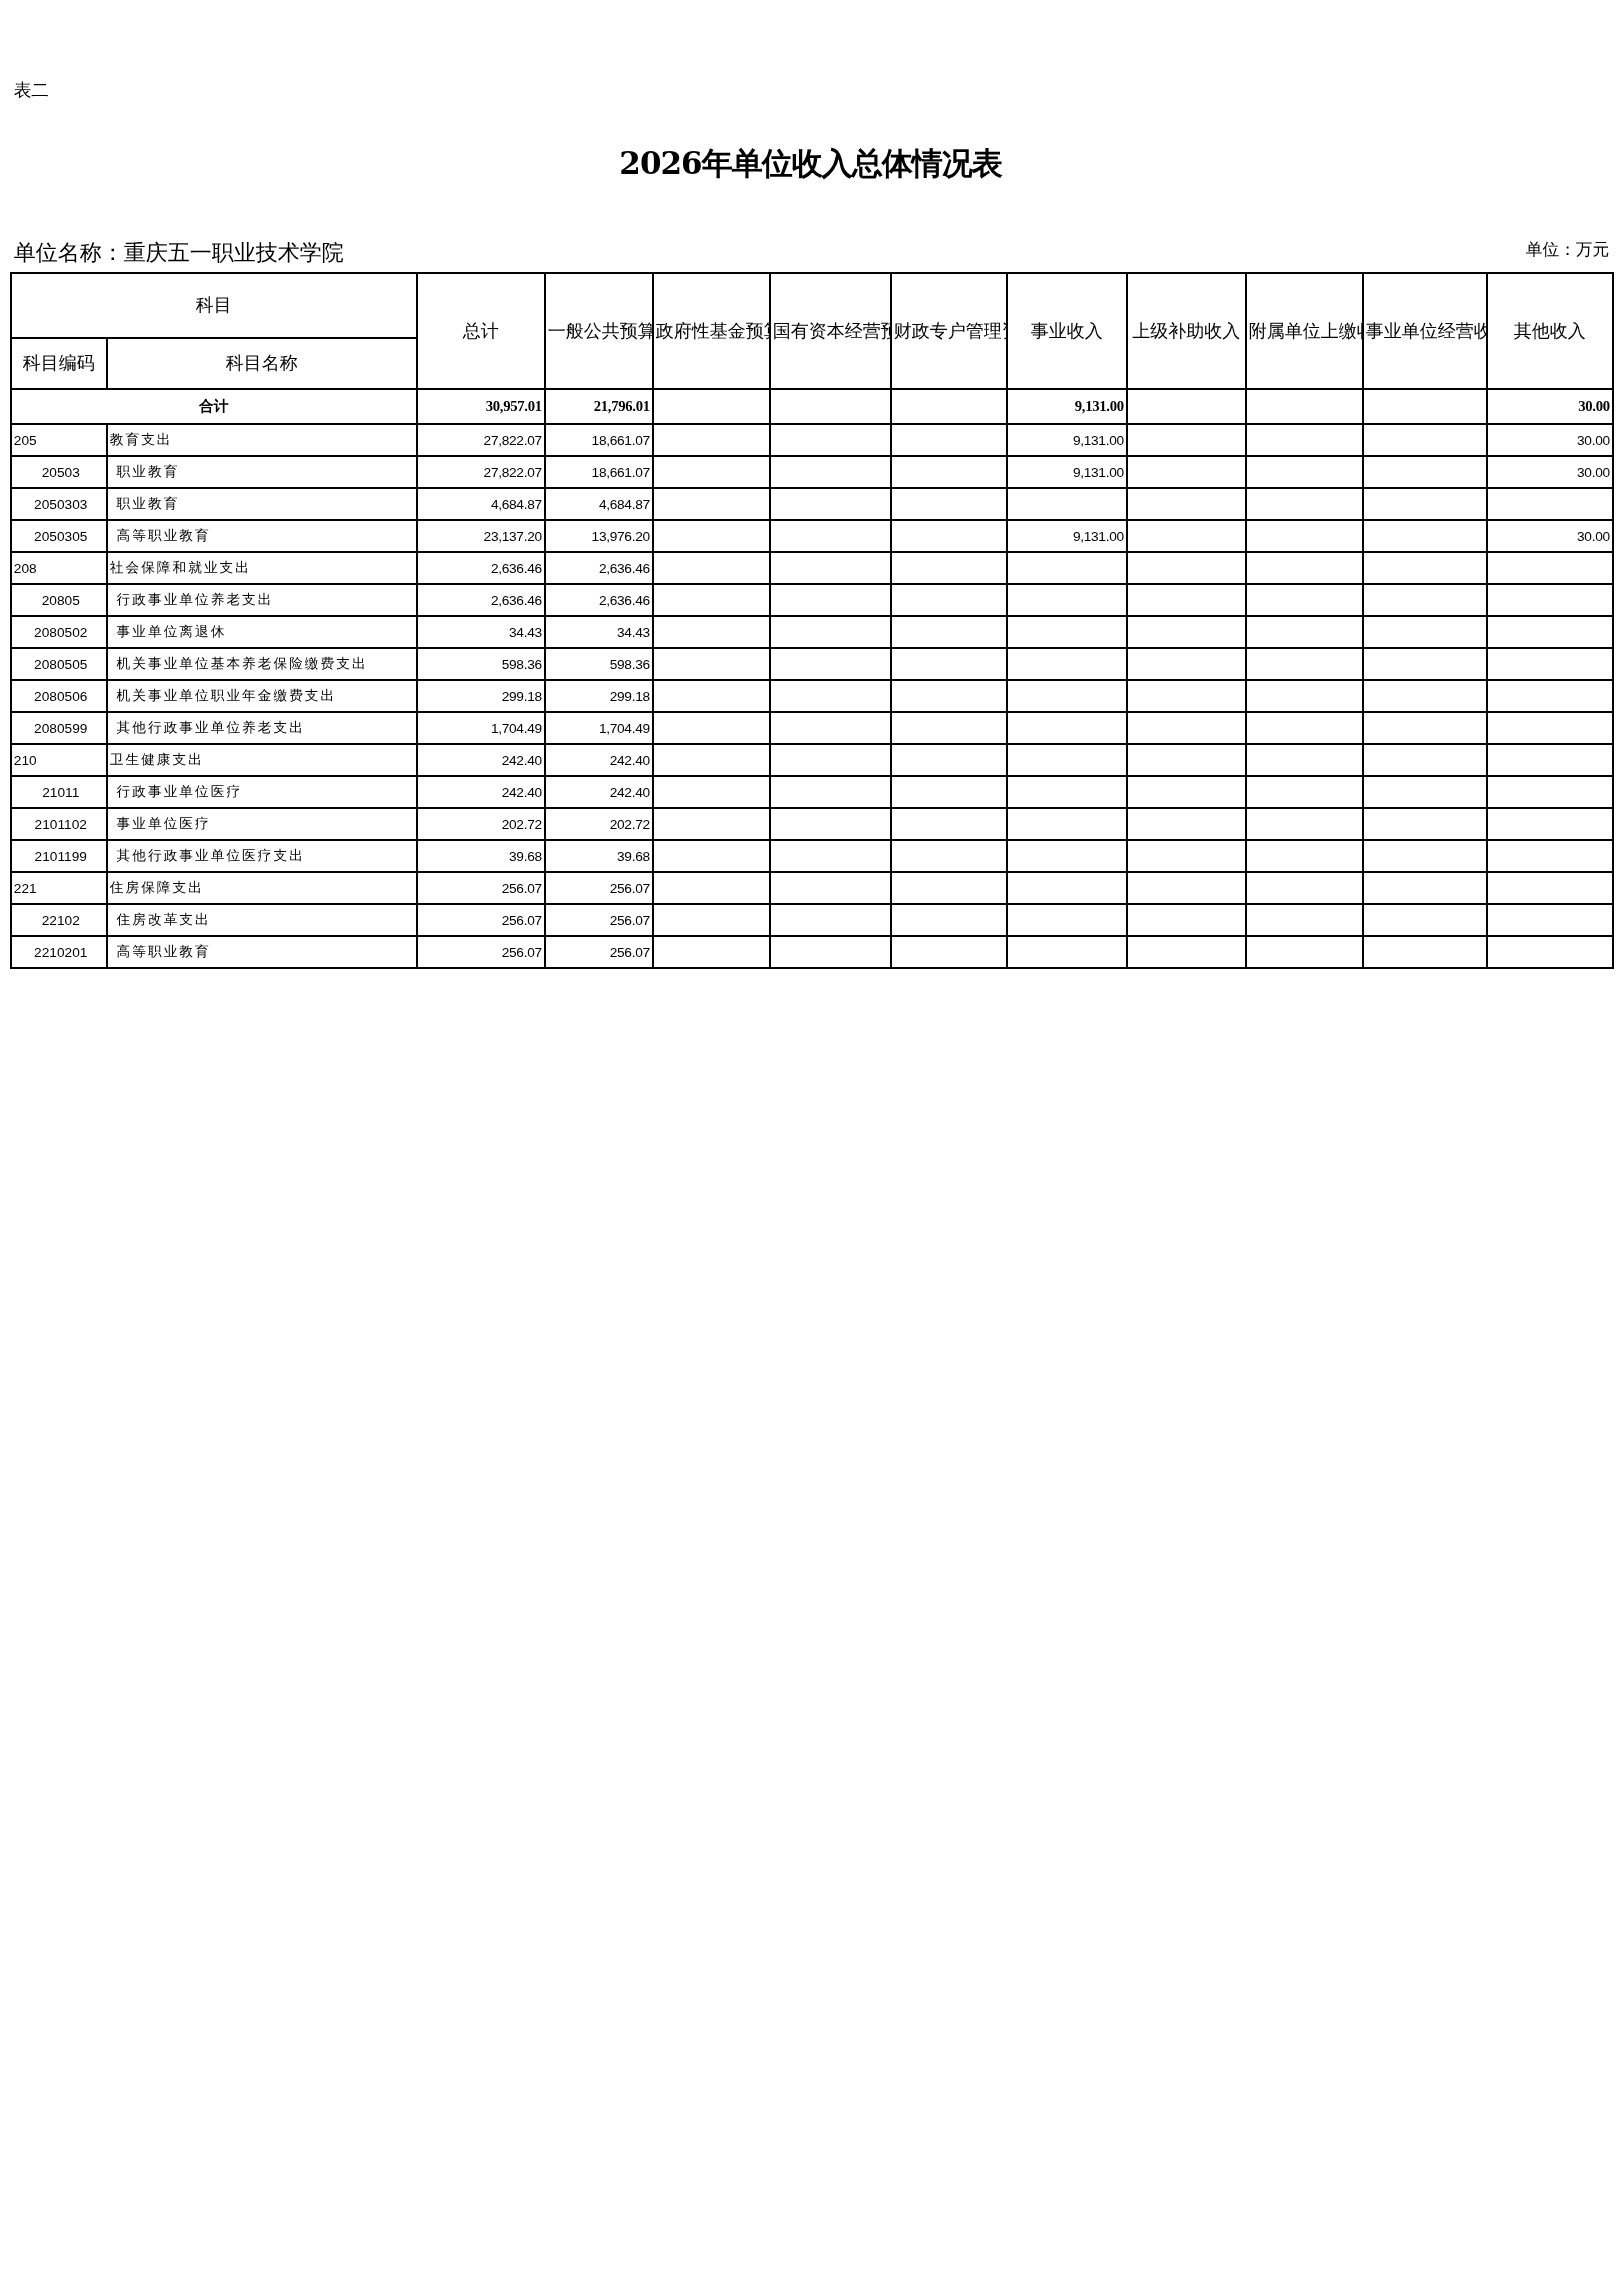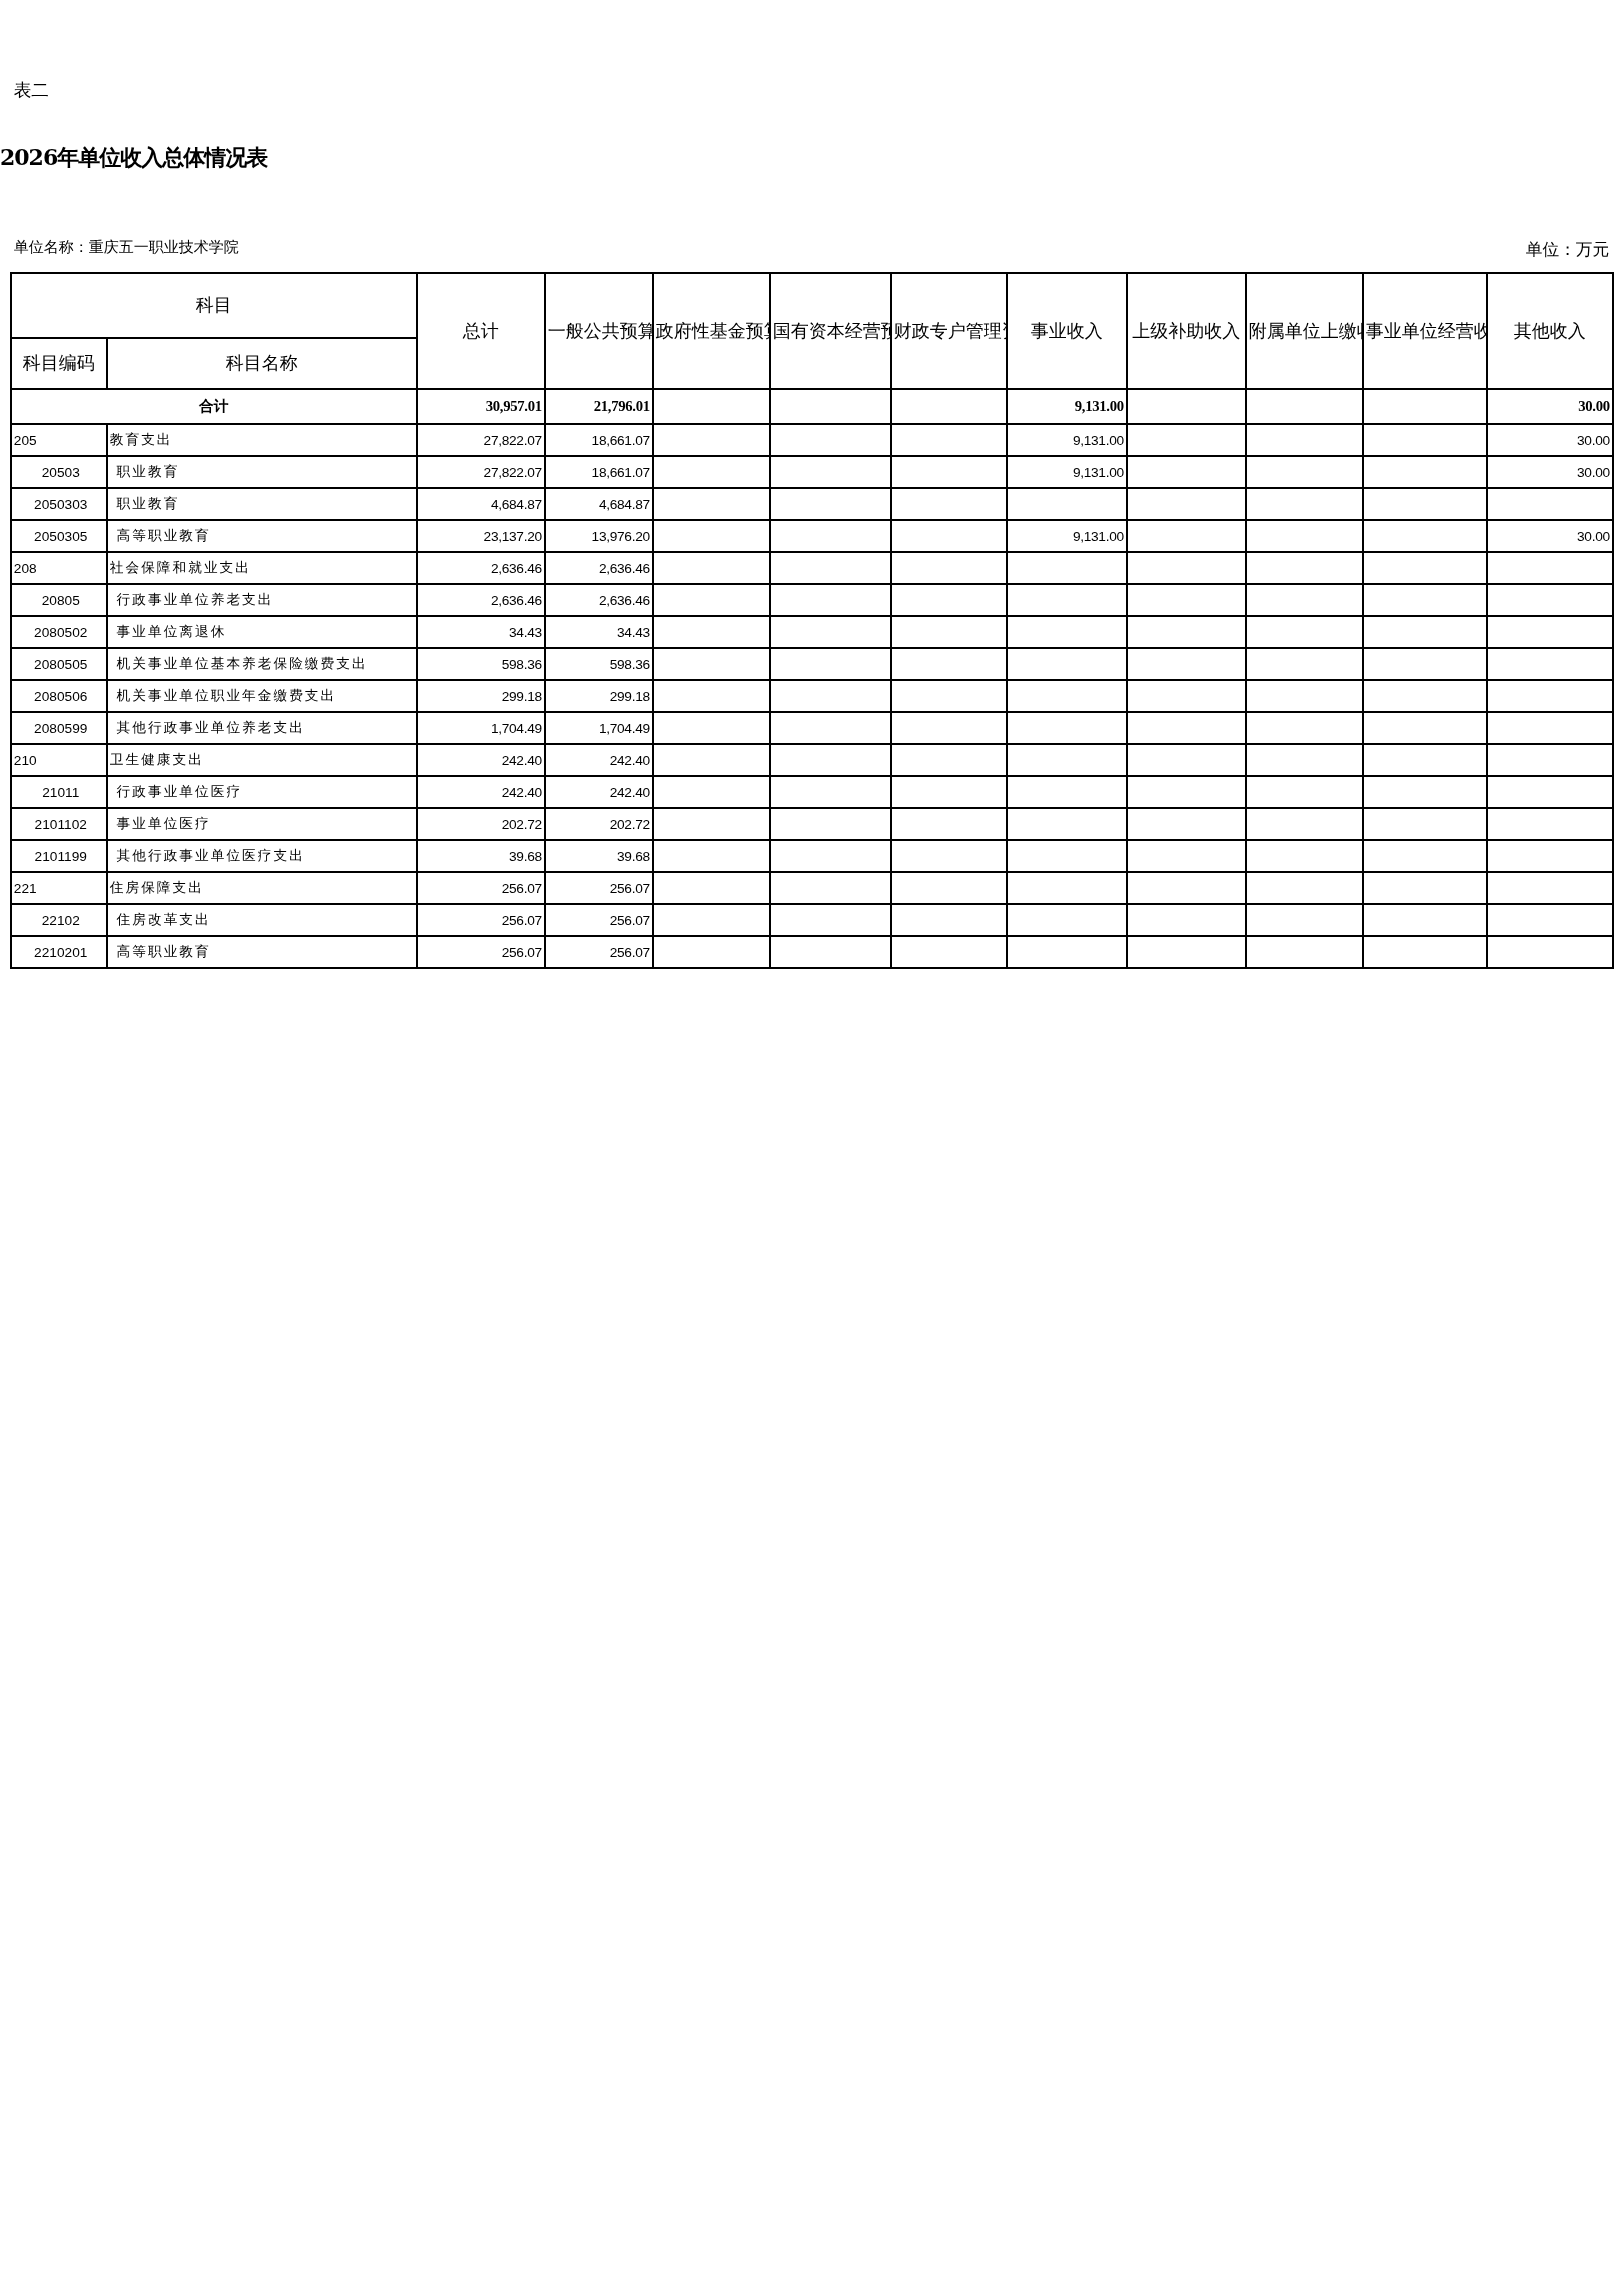--- a/index.html
+++ b/index.html
@@ -19,31 +19,31 @@
     position: absolute;
     left: 13.7px;
     top: 78px;
     font-size: 17.6px;
   }
   .title {
     position: absolute;
     left: 0;
     width: 1621px;
     top: 143px;
-    text-align: left;
+    text-align: center;
     font-family: "DejaVu Serif", "Liberation Serif", serif;
     font-weight: bold;
-    font-size: 22px;
+    font-size: 31px;
     letter-spacing: -1px;
   }
   .unit-name {
     position: absolute;
     left: 13.7px;
     top: 238px;
-    font-size: 15px;
+    font-size: 22px;
   }
   .unit-measure {
     position: absolute;
     right: 11.8px;
     top: 238px;
     font-size: 16.7px;
   }
   table.budget {
     position: absolute;
     left: 9.8px;

